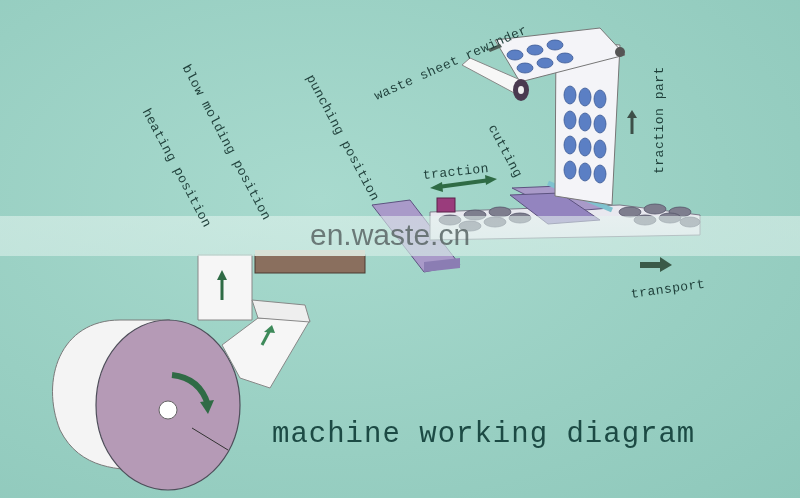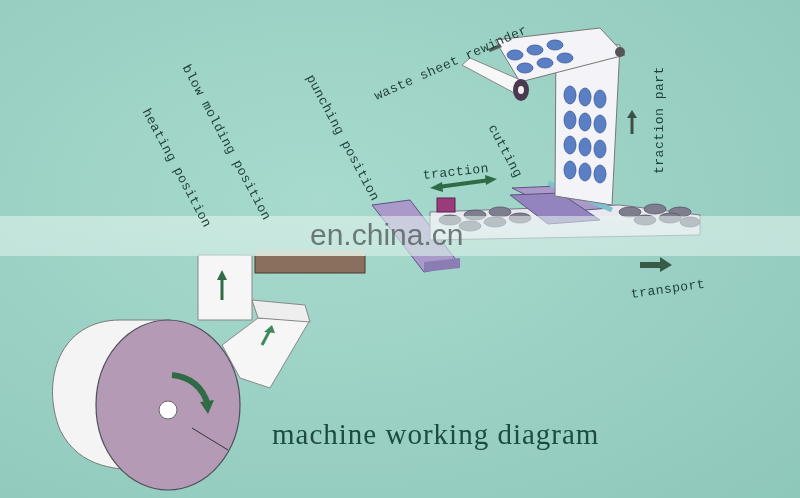--- a/index.html
+++ b/index.html
@@ -3,21 +3,21 @@
 <meta charset="utf-8">
 <style>
   html,body{margin:0;padding:0;}
   body{width:800px;height:498px;overflow:hidden;position:relative;
        background:#9fd3c6;font-family:"Liberation Mono","DejaVu Sans Mono",monospace;}
   #canvas{position:absolute;left:0;top:0;width:800px;height:498px;
           background:radial-gradient(ellipse at 40% 40%,#a8dace 0%,#98cfc2 60%,#8ec8bb 100%);}
   svg.art{position:absolute;left:0;top:0;}
   .lbl{position:absolute;color:#1f3f3a;font-family:"Liberation Mono","DejaVu Sans Mono",monospace;
        font-size:13px;white-space:nowrap;transform-origin:0 0;letter-spacing:0.5px;}
-  .title{position:absolute;left:272px;top:418px;font-family:Liberation Serif, serif;
+  .title{position:absolute;left:272px;top:418px;font-family:Liberation Mono, monospace;
          font-size:29px;color:#1c4a44;letter-spacing:1px;white-space:nowrap;}
   .band{position:absolute;left:0;top:216px;width:800px;height:40px;
         background:linear-gradient(to bottom,rgba(230,245,240,0.55),rgba(215,238,232,0.65));}
   .wm{position:absolute;left:310px;top:218px;font-family:"Liberation Sans","DejaVu Sans",sans-serif;
       font-size:30px;color:#5a6666;opacity:0.85;white-space:nowrap;}
 </style>
 </head>
 <body>
 
 <div id="canvas">
@@ -110,21 +110,21 @@
       <polygon points="497,179 485,175 486,185" fill="#2f6b45"></polygon>
     </g>
 
     <g>
       <rect x="640" y="262" width="22" height="6" fill="#3a5a48"></rect>
       <polygon points="660,257 672,265 660,272" fill="#3a5a48"></polygon>
     </g>
   </svg>
 
   <div class="band"></div>
-  <div class="wm">en.china.cn</div>
+  <div class="wm">en.waste.cn</div>
 
   <div class="lbl" style="left:152px;top:106px;transform:rotate(62deg);">heating position</div>
   <div class="lbl" style="left:192px;top:62px;transform:rotate(62deg);">blow molding position</div>
   <div class="lbl" style="left:316px;top:72px;transform:rotate(62deg);">punching position</div>
   <div class="lbl" style="left:372px;top:90px;transform:rotate(-24deg);">waste sheet rewinder</div>
   <div class="lbl" style="left:422px;top:168px;transform:rotate(-6deg);">traction</div>
   <div class="lbl" style="left:498px;top:122px;transform:rotate(62deg);">cutting</div>
   <div class="lbl" style="left:652px;top:174px;transform:rotate(-90deg);">traction part</div>
   <div class="lbl" style="left:630px;top:287px;transform:rotate(-8deg);">transport</div>
 

